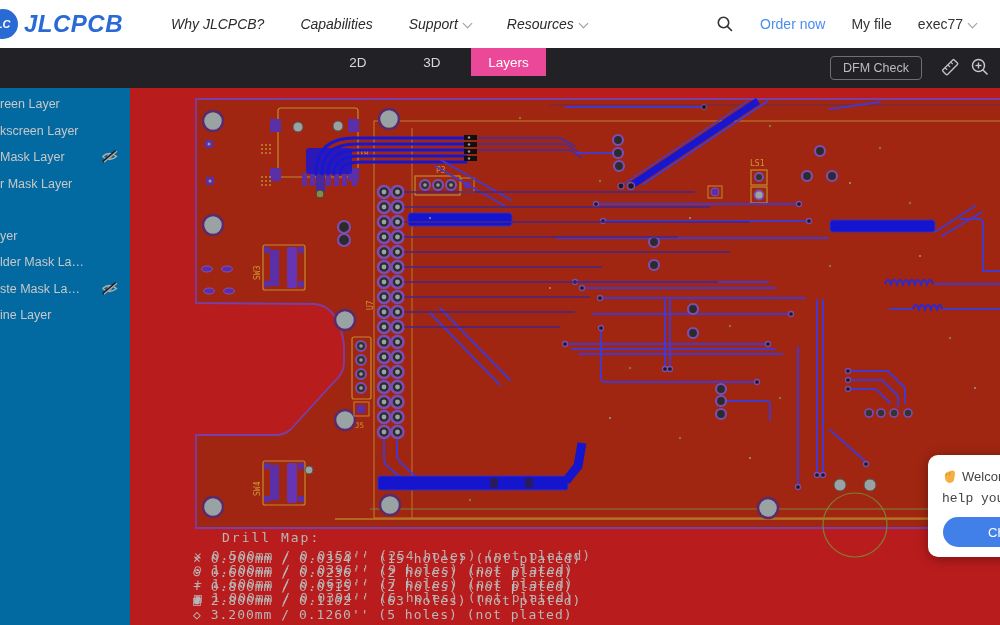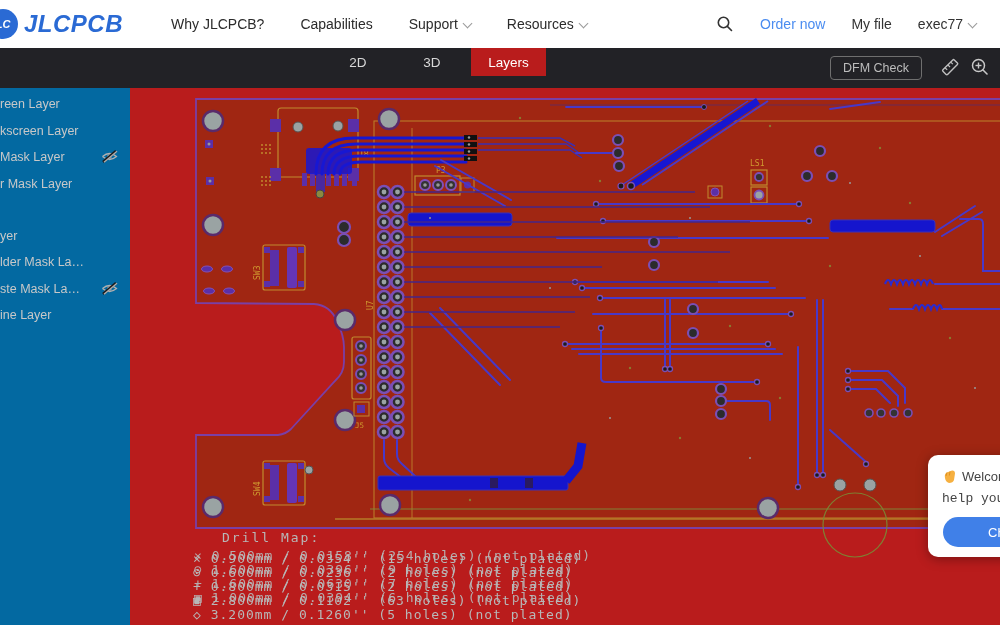--- a/index.html
+++ b/index.html
@@ -9,34 +9,34 @@
   
   .navbar{position:absolute;left:0;top:0;width:1000px;height:48px;background:#fff;z-index:10;
           display:flex;align-items:center;}
   .logo{display:flex;align-items:center;margin-left:-12px;flex:0 0 auto;}
   .logo-mark{width:30px;height:30px;border-radius:50%;background:#2a6ad4;color:#fff;
              display:flex;align-items:center;justify-content:center;
              font-weight:bold;font-style:italic;font-size:11px;}
   .logo-text{color:#2a6ad4;font-weight:bold;font-style:italic;font-size:24px;
              letter-spacing:.5px;margin-left:6px;}
   .nav-items{display:flex;align-items:center;margin-left:48px;gap:36px;}
-  .nav-item{font-size:14px;color:#2b2b2b;cursor:pointer;white-space:nowrap;}
+  .nav-item{font-size:14px;color:#2b2b2b;cursor:pointer;white-space:nowrap;font-style:italic;}
   .chev{width:6px;height:6px;border-right:1.5px solid #9a9a9a;border-bottom:1.5px solid #9a9a9a;
         transform:rotate(45deg);display:inline-block;margin-left:6px;vertical-align:2px;}
   .nav-right{margin-left:auto;display:flex;align-items:center;gap:26px;padding-right:24px;}
   .order-now{color:#4a8cf0;font-size:14px;}
   .plain-link{color:#333;font-size:14px;}
 
   
   .toolbar{position:absolute;left:0;top:48px;width:1000px;height:40px;background:#222226;z-index:9;}
   .tab{position:absolute;top:0;height:28px;display:flex;align-items:center;justify-content:center;
        color:#d8d8d8;font-size:13.5px;cursor:pointer;}
   .tab-2d{left:332px;width:52px;}
   .tab-3d{left:406px;width:52px;}
-  .tab-layers{left:471px;width:75px;background:#b91c1c;color:#fff;}
+  .tab-layers{left:471px;width:75px;background:#ec4899;color:#fff;}
   .dfm-btn{position:absolute;right:78px;top:8px;height:22px;padding:0 12px;border:1px solid #6f6f6f;
            border-radius:4px;color:#bdbdbd;font-size:12.5px;display:flex;align-items:center;cursor:pointer;}
   .tool-icon{position:absolute;top:9px;width:20px;height:20px;cursor:pointer;}
   .icon-ruler{right:40px;}
   .icon-zoom{right:10px;}
 
   
   .sidebar{position:absolute;left:0;top:88px;width:130px;height:537px;background:#0369a1;z-index:8;}
   .layer-row{position:absolute;left:0;width:130px;height:18px;color:#c8c8c8;font-size:12.5px;
              line-height:18px;white-space:nowrap;cursor:pointer;}

